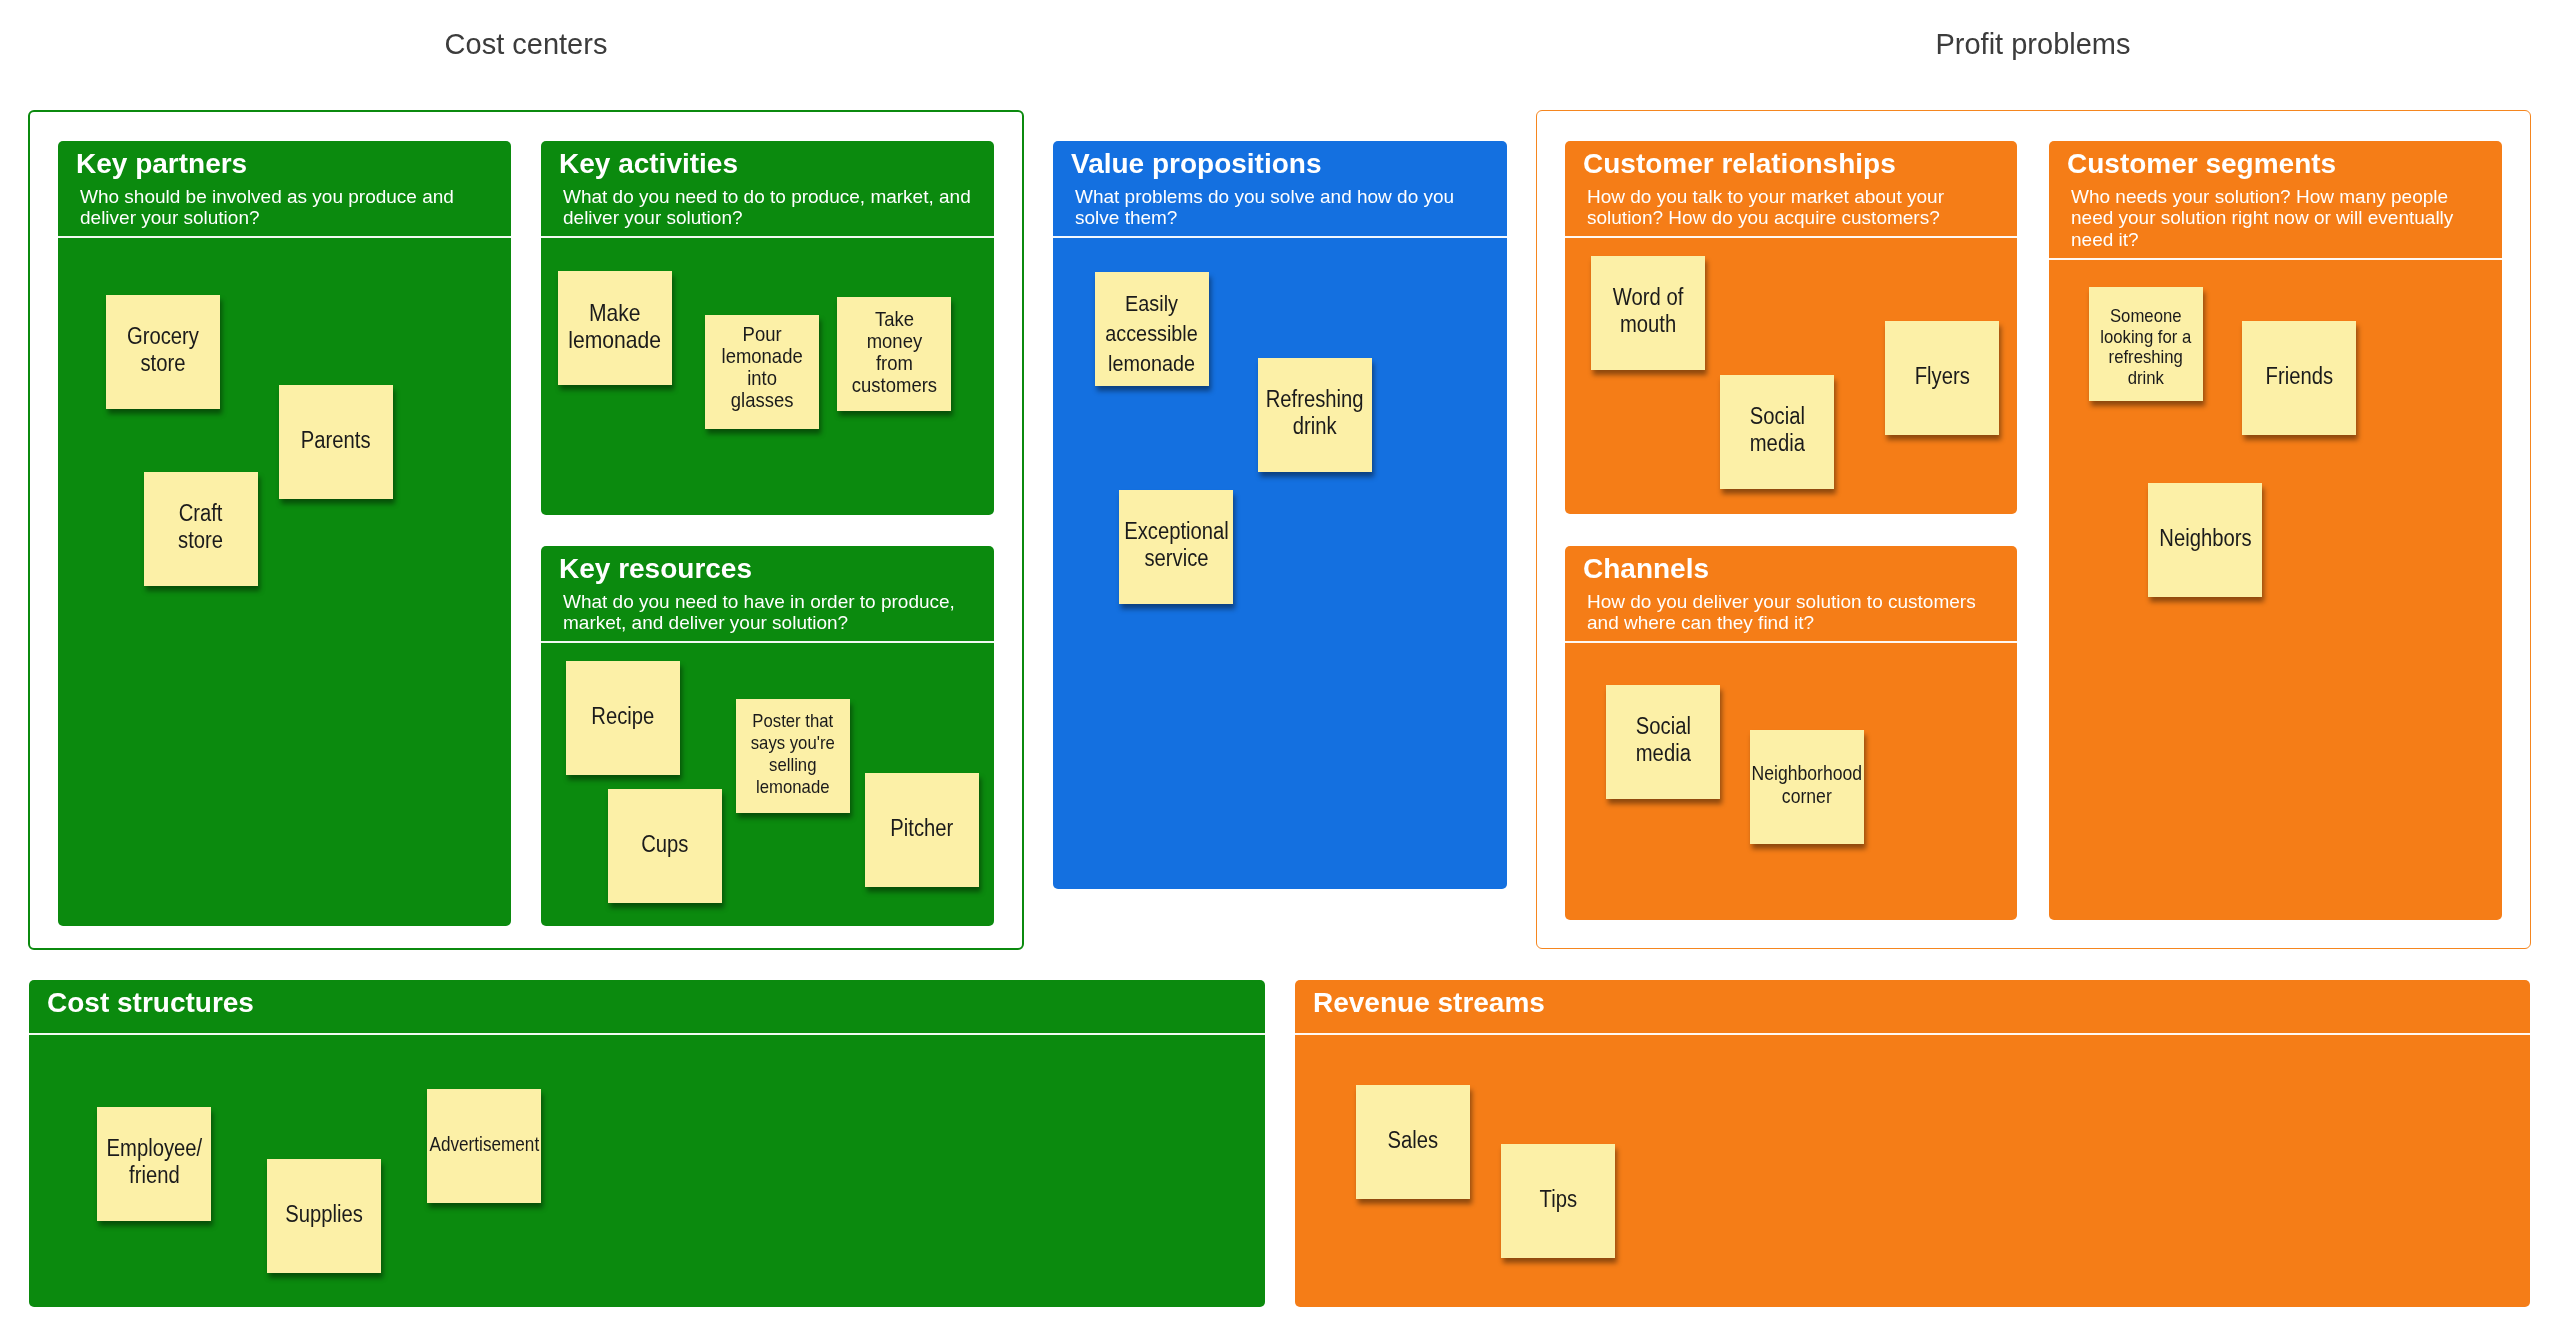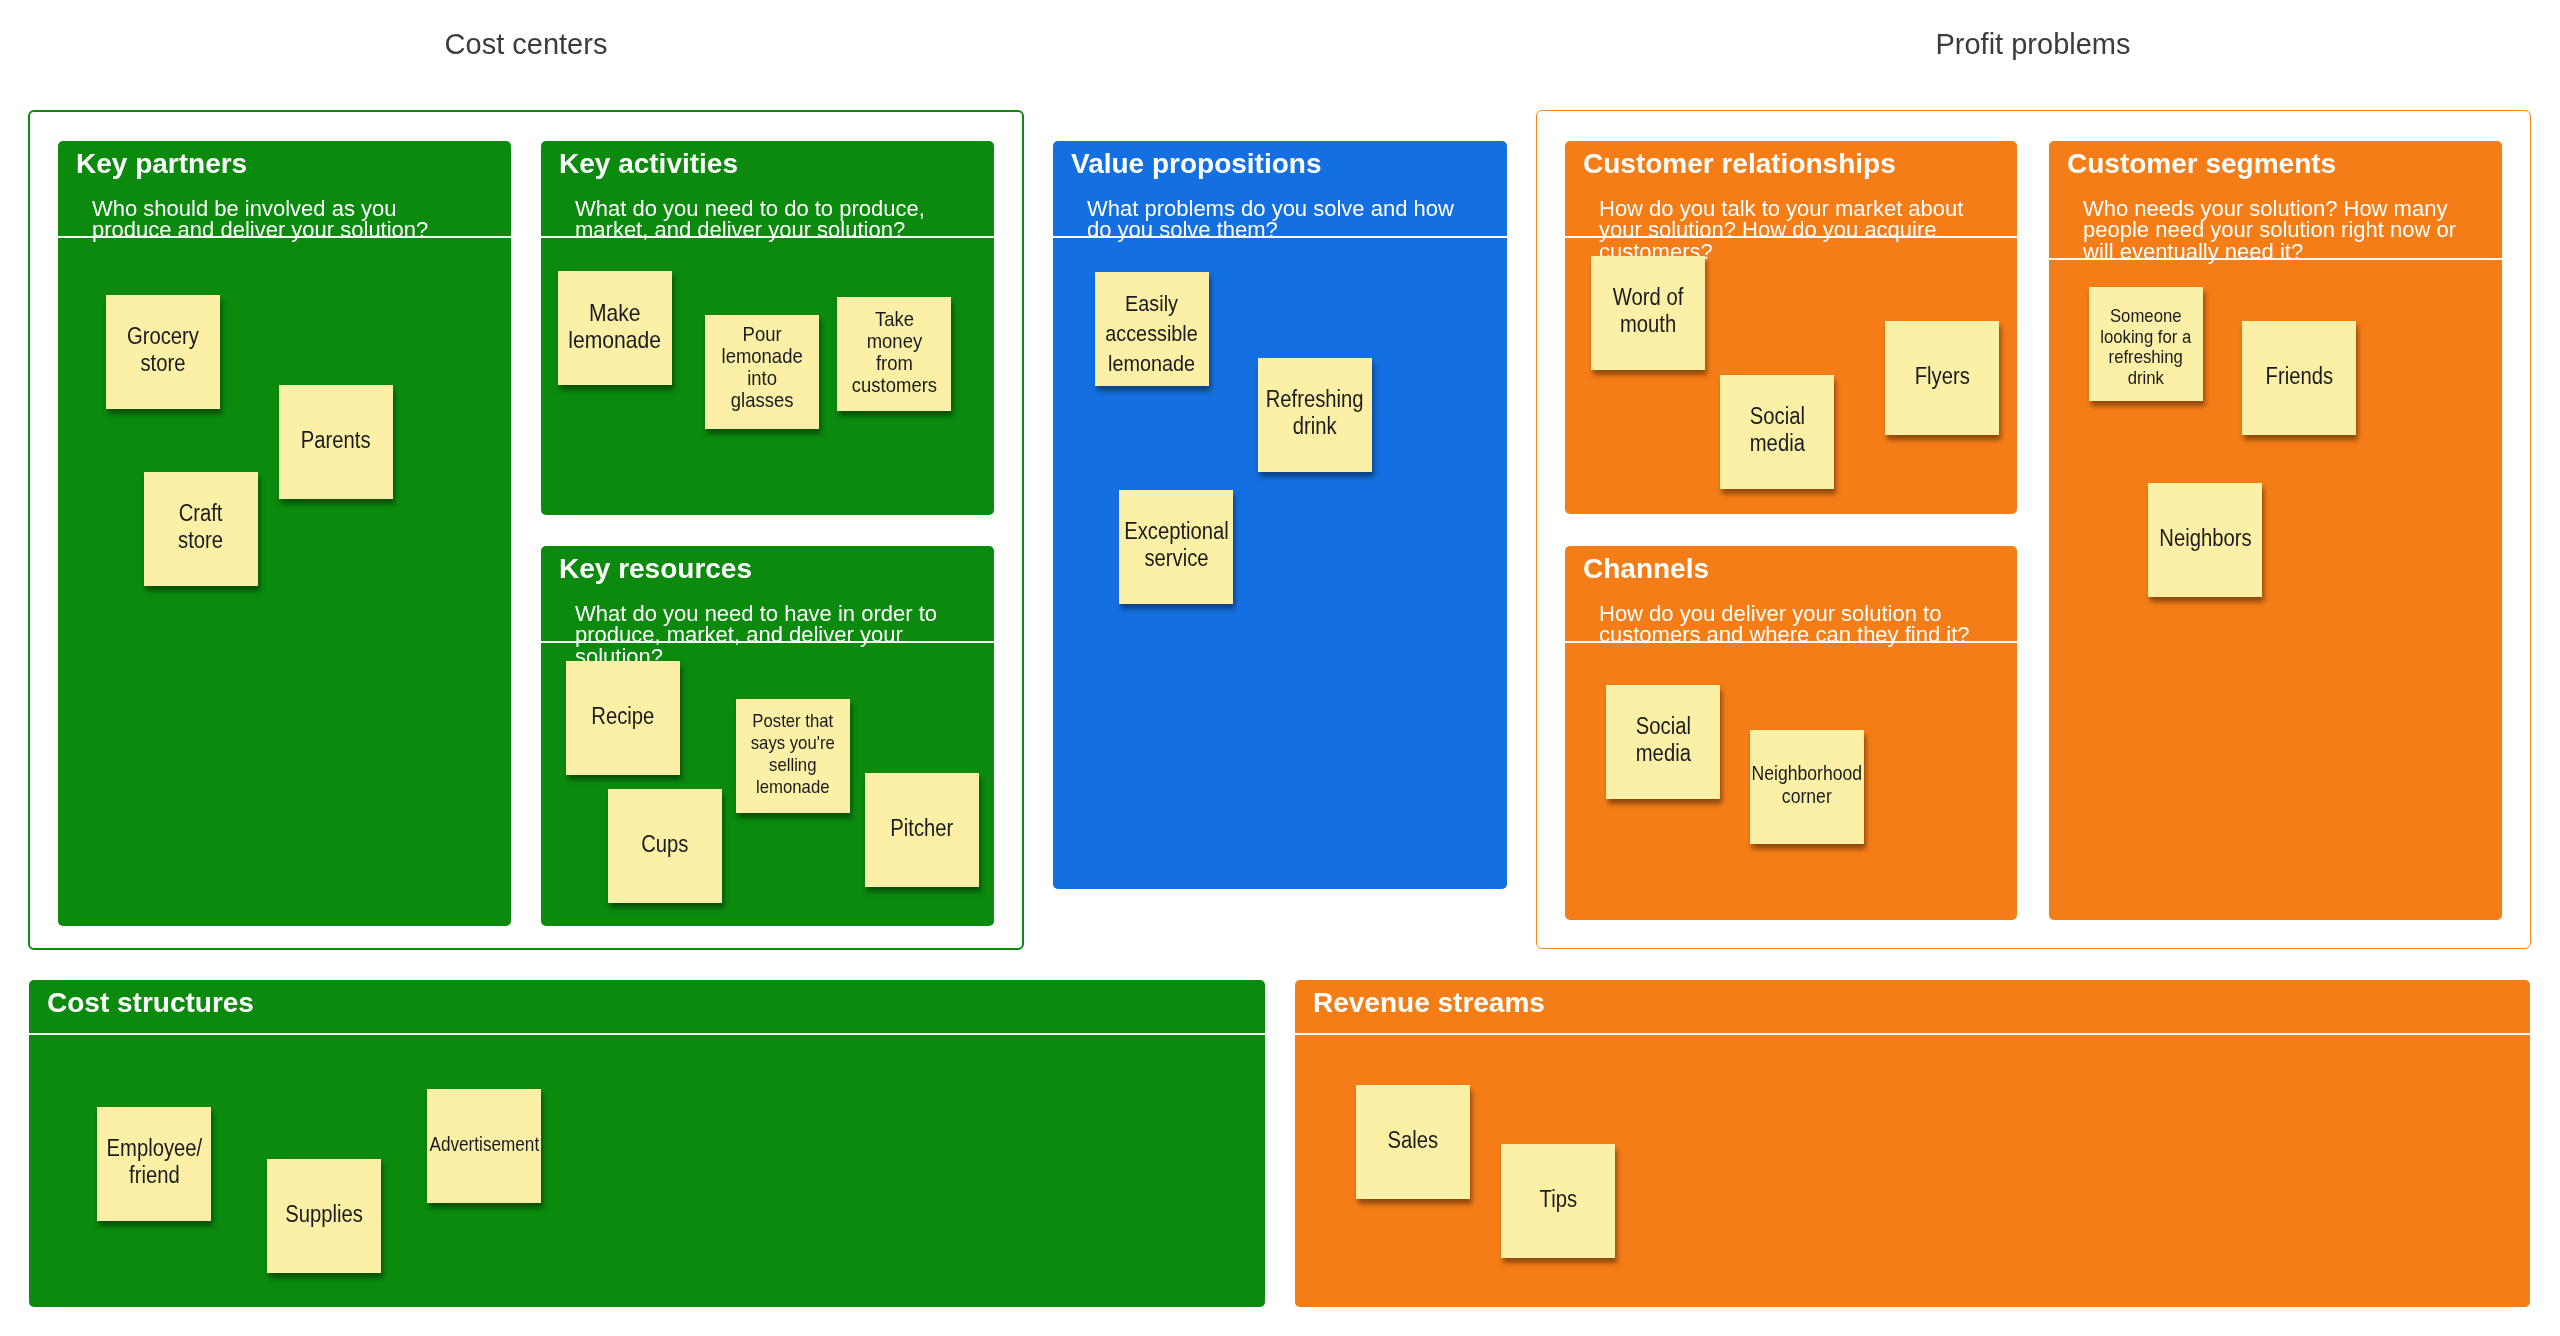--- a/index.html
+++ b/index.html
@@ -44,22 +44,22 @@
     font-size: 28px;
     line-height: 36px;
     font-weight: bold;
     white-space: nowrap;
   }
   .panel-desc {
     position: absolute;
     top: 41px;
     left: 18px;
     right: 14px;
-    margin: 16px;
-    font-size: 22px;
+    margin: 4px;
+    font-size: 19px;
     line-height: 21.4px;
     font-weight: normal;
   }
   .panel-divider {
     position: absolute;
     left: 0;
     right: 0;
     height: 2px;
     background: rgba(255,255,255,0.95);
   }

